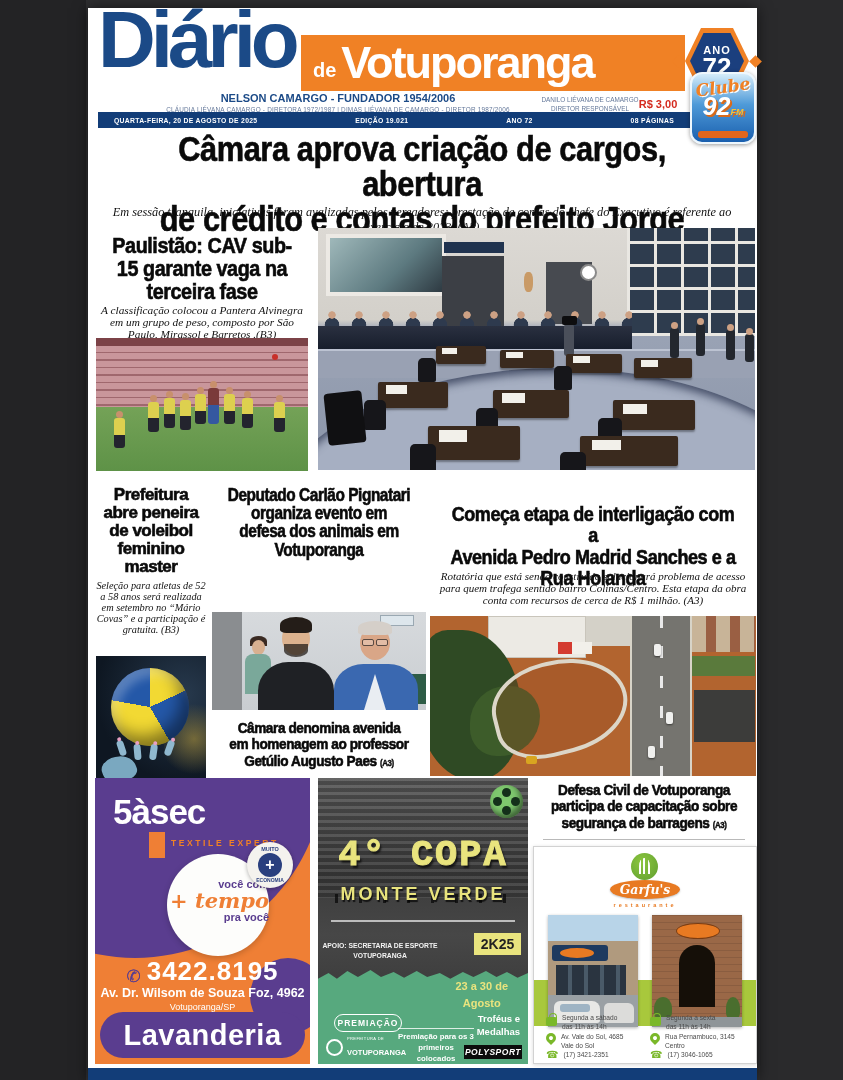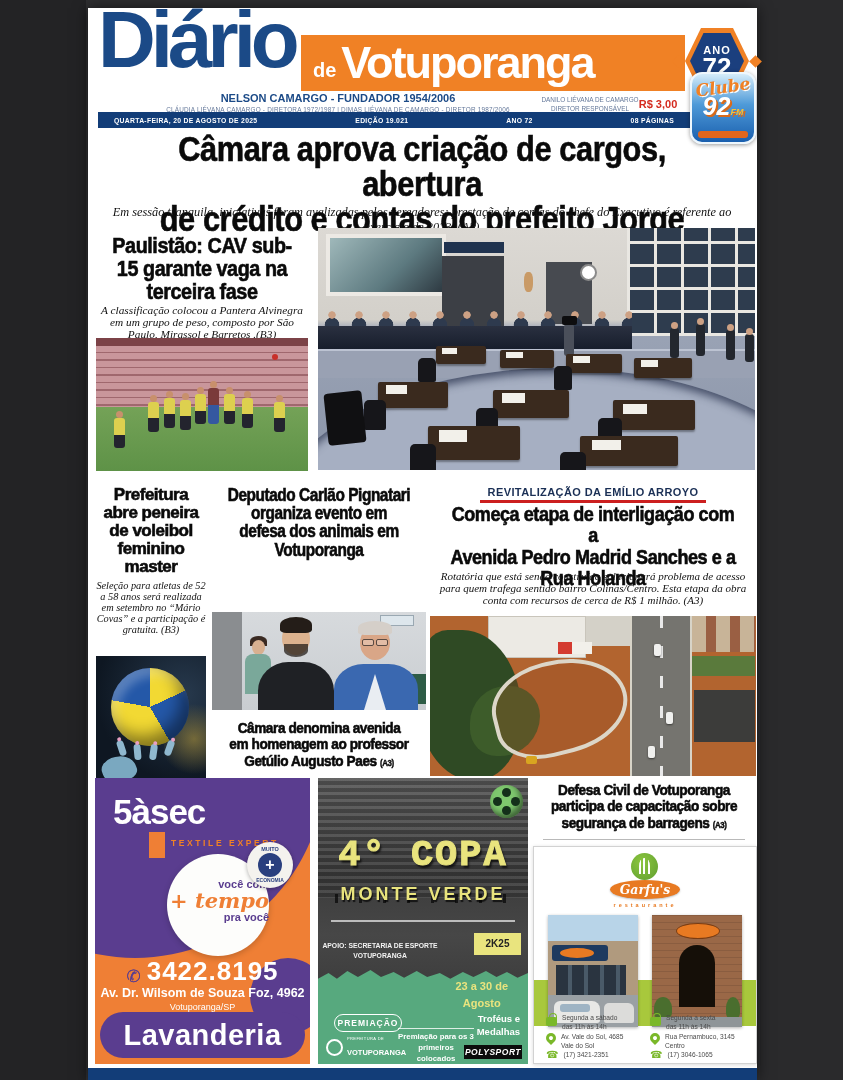--- a/index.html
+++ b/index.html
@@ -139,21 +139,21 @@
   
   .copa{background:linear-gradient(180deg,#5a5a5a 0%,#3c3c3c 35%,#474747 55%,#2e2e2e 100%);}
   .cp-crowd{left:0;top:0;width:100%;height:42%;background:repeating-linear-gradient(180deg,rgba(255,255,255,.07) 0 3px,rgba(0,0,0,.18) 3px 7px);}
   .cp-line{left:6%;top:142px;width:88%;height:2px;background:rgba(240,240,240,.7);}
   .cp-players{left:8%;top:116px;width:84%;height:9px;background-image:repeating-linear-gradient(90deg,rgba(5,5,5,.7) 0 3px,transparent 3px 24px);}
   .cp-ball{left:172px;top:7px;width:33px;height:33px;border-radius:50%;background:#7ec86e;box-shadow:inset -3px -4px 6px rgba(0,0,0,.5);}
   .cp-ball i{position:absolute;width:9px;height:9px;background:#14301a;border-radius:50%;}
   .cp-title{left:0;top:56px;width:100%;text-align:center;color:#e9e47e;font-size:37px;font-weight:bold;letter-spacing:2px;-webkit-text-stroke:1px #e9e47e;text-shadow:2px 3px 2px rgba(0,0,0,.65);font-family:Liberation Mono, monospace;}
   .cp-sub{left:0;top:106px;width:100%;text-align:center;color:#e9e47e;font-size:18px;font-weight:bold;letter-spacing:3px;text-shadow:1px 2px 1px rgba(0,0,0,.7);}
   .cp-apoio{left:4px;top:163px;width:116px;text-align:center;color:#f2f2f2;font-size:6.8px;font-weight:bold;line-height:1.5;}
-  .cp-2k{left:156px;top:155px;width:47px;height:22px;background:#e9e47e;color:#222;font-size:10px;font-weight:bold;text-align:center;line-height:22px;}
+  .cp-2k{left:156px;top:155px;width:47px;height:22px;background:#e9e47e;color:#222;font-size:14px;font-weight:bold;text-align:center;line-height:22px;}
   .cp-band{left:0;bottom:0;width:100%;height:99px;background:#57a97e;clip-path:polygon(0 14%,5% 8%,9% 14%,14% 6%,19% 12%,25% 5%,30% 12%,36% 7%,41% 13%,47% 6%,52% 12%,58% 8%,63% 14%,69% 7%,74% 12%,80% 6%,85% 12%,90% 7%,95% 13%,100% 8%,100% 100%,0 100%);}
   .cp-dates{right:20px;top:200px;text-align:center;color:#e9e47e;font-size:11px;font-weight:bold;line-height:1.5;}
   .cp-pill{left:16px;top:236px;width:66px;height:16px;border:1.5px solid #fff;border-radius:10px;color:#fff;font-size:8.5px;font-weight:bold;letter-spacing:1px;text-align:center;line-height:16px;}
   .cp-ptext{left:80px;top:250px;width:76px;text-align:center;color:#fff;font-size:7.8px;font-weight:bold;line-height:1.4;border-top:1px solid rgba(255,255,255,.8);padding-top:3px;}
   .cp-awards{right:8px;top:234px;text-align:right;color:#fff;font-size:9.5px;font-weight:bold;line-height:1.4;}
   .cp-org1{left:8px;bottom:5px;display:flex;align-items:center;gap:4px;color:#fff;}
   .cp-org1 .ring{width:13px;height:13px;border:2px solid #fff;border-radius:50%;}
   .cp-org1 .t small{display:block;font-size:4px;letter-spacing:.4px;}
   .cp-org1 .t b{font-size:7.5px;}
   .cp-org2{right:6px;bottom:5px;width:58px;height:14px;background:#0c0c0c;color:#fff;font-size:8.5px;font-weight:bold;font-style:italic;text-align:center;line-height:14px;letter-spacing:.5px;}
@@ -333,23 +333,20 @@
           <i></i>
           <i></i>
         </div>
   </div>
   <div class="abs hl col-hl6" style="left:124px;top:712px;width:214px;text-align:center;">
     <div class="sx">Câmara denomina avenida</div>
     <div class="sx">em homenagem ao professor</div>
     <div class="sx"><span>Getúlio Augusto Paes</span> <span class="ref">(A3)</span></div>
   </div>
 
-  <div class="abs" style="left:342px;top:474px;width:326px;text-align:center;">
-    <span class="kicker">REVITALIZAÇÃO DA EMÍLIO ARROYO</span>
-  </div>
   <div class="abs hl col-hl5" style="left:342px;top:495px;width:326px;text-align:center;">
     <div class="sx">Começa etapa de interligação com a</div>
     <div class="sx">Avenida Pedro Madrid Sanches e a</div>
     <div class="sx">Rua Holanda</div>
   </div>
   <div class="abs deck" style="left:342px;top:562px;width:326px;text-align:center;font-size:11px;">Rotatória que está sendo construída solucionará problema de acesso para quem trafega sentido bairro Colinas/Centro. Esta etapa da obra conta com recursos de cerca de R$ 1 milhão. (A3)</div>
   <div class="ph aerial" style="left:342px;top:608px;width:326px;height:160px;">
     <div class="abs a-bld1"></div>
     <div class="abs a-bld2"></div>
     <div class="abs a-store"></div>

